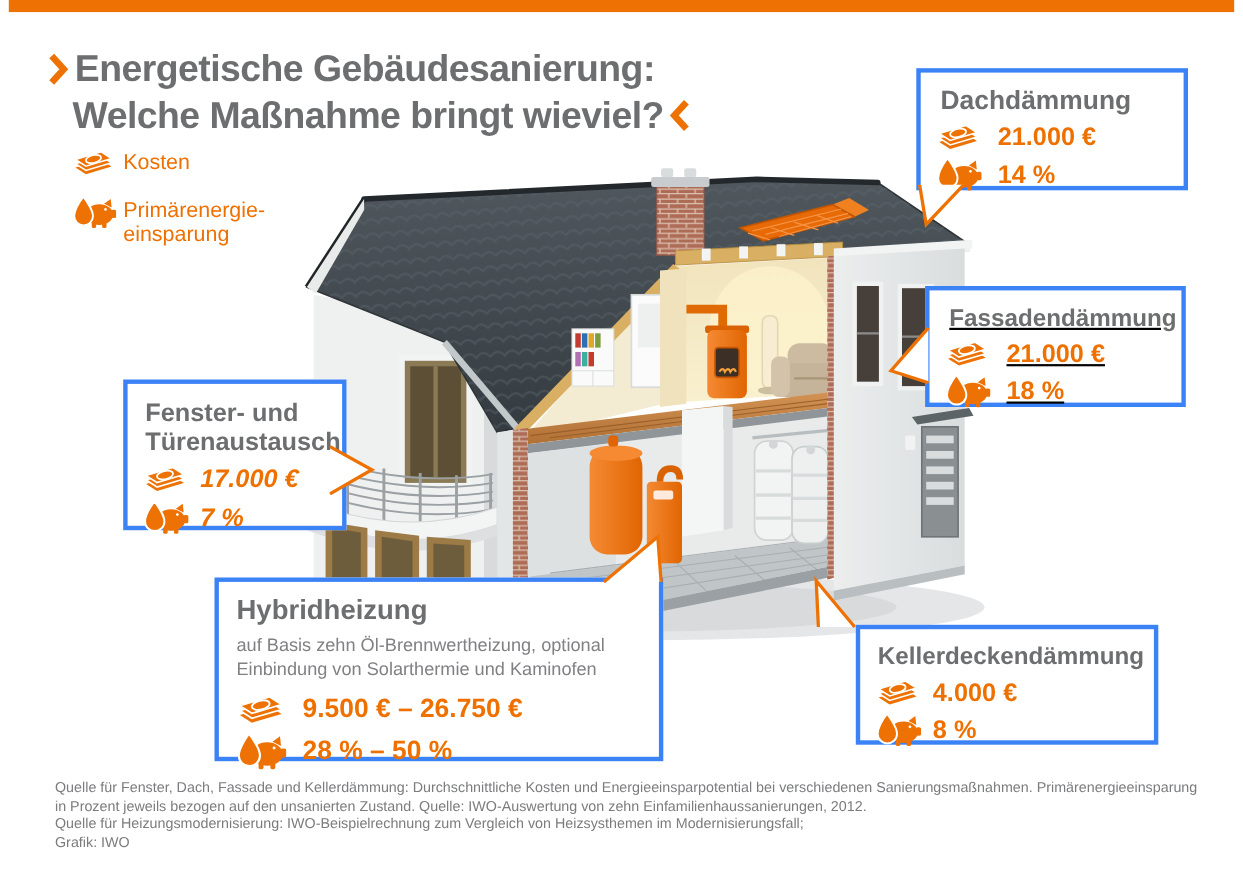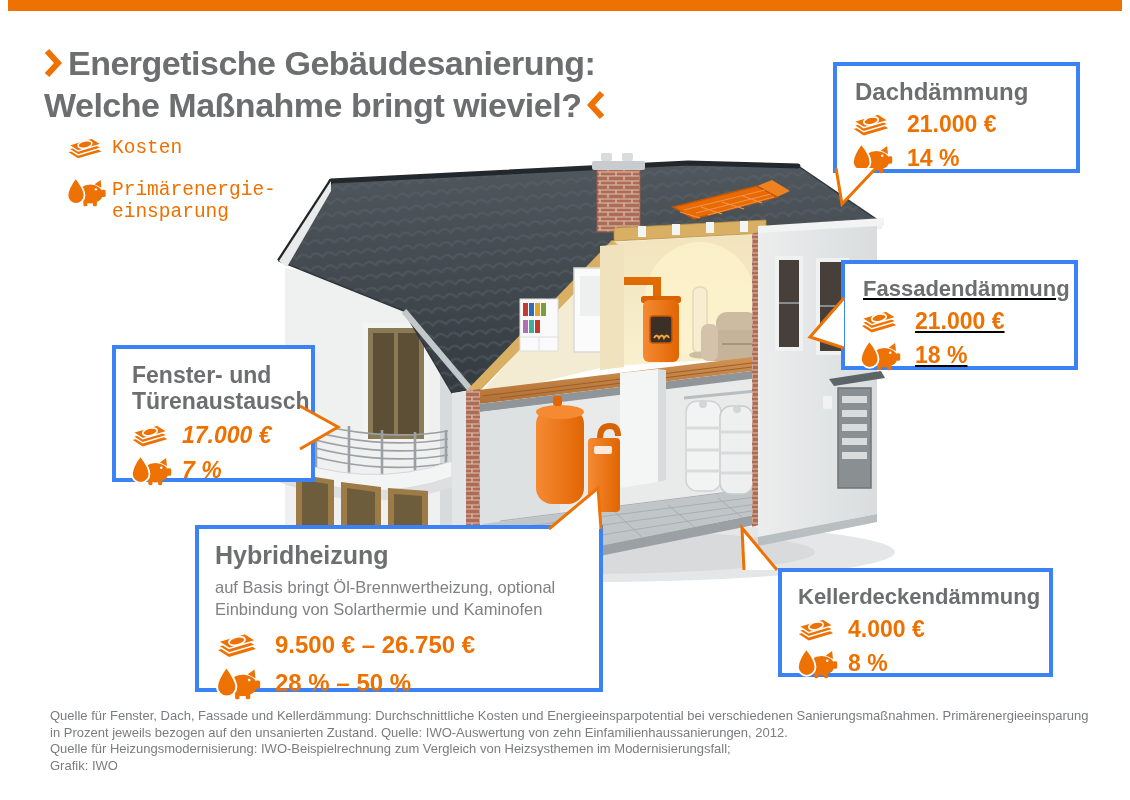--- a/index.html
+++ b/index.html
@@ -8,28 +8,28 @@
   .abs{position:absolute;}
 
   
   #top-bar{left:8px;right:8px;top:0;height:11px;background:#ee7203;}
 
   
   #headline{left:44px;top:42px;color:#6d6e70;font-weight:bold;font-size:34px;line-height:42px;letter-spacing:-0.5px;}
   .hl-row{display:flex;align-items:center;}
   .chev{flex:0 0 auto;display:inline-block;}
   .hl-text{white-space:nowrap;}
-  #headline .indent{}
+  #headline .indent{margin-left:22px;}
   .chev svg{display:block;}
 
   
   #legend{left:66px;top:134px;}
   .legend-row{display:flex;align-items:flex-start;margin-bottom:10px;}
   .legend-icon{width:46px;flex:0 0 46px;}
-  .legend-label{color:#ee7100;font-size:19.5px;line-height:22px;padding-top:3px;font-family:Liberation Mono, monospace;}
+  .legend-label{color:#ee7100;font-size:19.5px;line-height:22px;padding-top:3px;}
 
   
   .callout{background:#ffffff;border:4px solid #3b82f6;box-sizing:border-box;padding:10px 14px 8px 14px;}
   .co-title{color:#6d6e70;font-weight:bold;}
   .co-row{display:flex;align-items:center;}
   .co-icon{flex:0 0 56px;display:flex;align-items:center;}
   .co-value{color:#ee7100;font-weight:bold;white-space:nowrap;}
 
   #co-dach{left:833px;top:62px;width:247px;height:111px;}
   #co-dach .co-title{font-size:24px;margin:2px 0 4px 4px;}
@@ -422,21 +422,21 @@
 </div>
 <div class="tail abs" style="left:298px;top:403px;">
   <svg width="44" height="50">
       <path d="M2,3 L40,24 L2,46" fill="#ffffff" stroke="#ee7203" stroke-width="3"></path>
     </svg>
 </div>
 
 <div id="co-hybrid" class="callout abs">
   <div class="co-title">Hybridheizung</div>
   <div class="co-desc">
-    <span>auf Basis bringt Öl-Brennwertheizung, optional</span><br>
+    <span>auf Basis zehn Öl-Brennwertheizung, optional</span><br>
     <span>Einbindung von Solarthermie und Kaminofen</span>
   </div>
   <div class="co-row">
     <span class="co-icon">
         <svg width="44" height="32" viewBox="0 0 44 32">
           <use href="#icon-money-stack"></use>
         </svg>
       </span>
     <span class="co-value">9.500 € – 26.750 €</span>
   </div>

